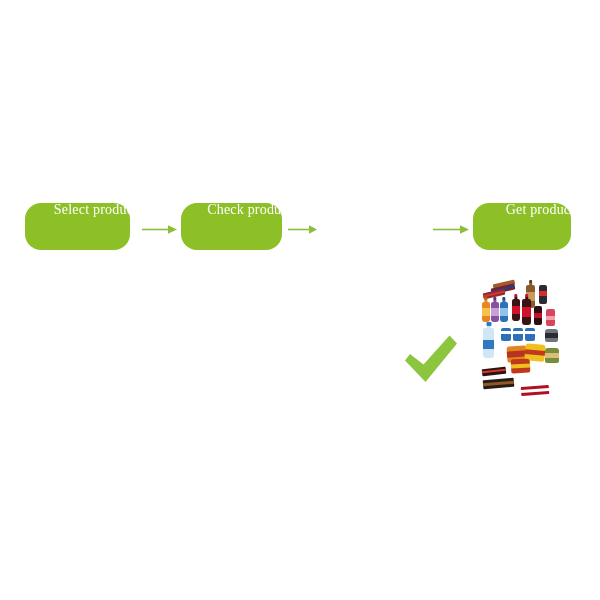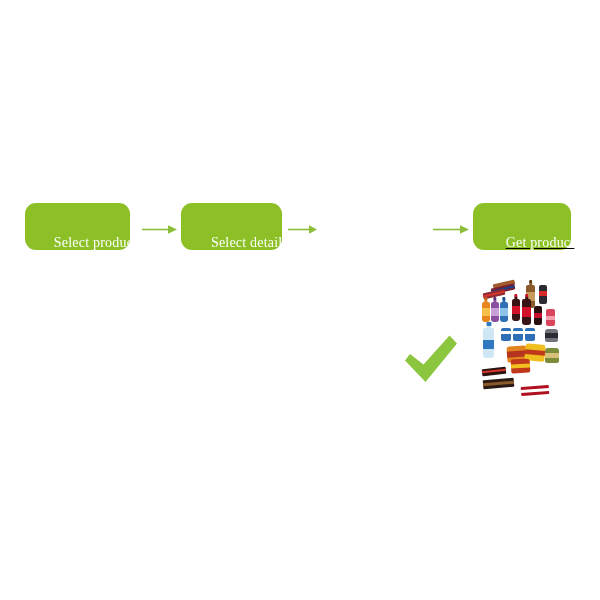--- a/index.html
+++ b/index.html
@@ -31,23 +31,23 @@
     top: 203px;
     width: 600px;
     height: 48px;
   }
 
   .step-box {
     position: absolute;
     top: 0;
     height: 47px;
     background: #8cc026;
-    border-radius: 11px;
+    border-radius: 16px;
     display: flex;
-    align-items: flex-end;
+    align-items: flex-start;
     justify-content: center;
     box-sizing: border-box;
     padding-left: 36px;
   }
   .step-label {
     color: #ffffff;
     font-family: "Liberation Serif", serif;
     font-size: 14px;
     line-height: 1;
     letter-spacing: .2px;
@@ -128,39 +128,39 @@
     </div>
 
     <div class="arrow" style="left:142px; width:36px;">
       <svg width="36" height="11" viewBox="0 0 36 11" aria-hidden="true">
         <line x1="0" y1="5.5" x2="27" y2="5.5" stroke="#8cbe3a" stroke-width="1.6"></line>
         <path d="M26 1.2 L35 5.5 L26 9.8 Z" fill="#8cbe3a"></path>
       </svg>
     </div>
 
     <div class="step-box" style="left:181px; width:101px;">
-      <span class="step-label">Select details</span>
+      <span class="step-label">Check product</span>
     </div>
 
     <div class="arrow" style="left:288px; width:30px;">
       <svg width="30" height="11" viewBox="0 0 30 11" aria-hidden="true">
         <line x1="0" y1="5.5" x2="22" y2="5.5" stroke="#8cbe3a" stroke-width="1.6"></line>
         <path d="M21 1.2 L29 5.5 L21 9.8 Z" fill="#8cbe3a"></path>
       </svg>
     </div>
 
 
     <div class="arrow" style="left:433px; width:37px;">
       <svg width="37" height="11" viewBox="0 0 37 11" aria-hidden="true">
         <line x1="0" y1="5.5" x2="28" y2="5.5" stroke="#8cbe3a" stroke-width="1.6"></line>
         <path d="M27 1.2 L36 5.5 L27 9.8 Z" fill="#8cbe3a"></path>
       </svg>
     </div>
 
-    <div class="step-box" style="left:473px; width:98px;text-decoration:underline;">
+    <div class="step-box" style="left:473px; width:98px;">
       <span class="step-label">Get product</span>
     </div>
 
   </div>
 
   <div id="checkmark">
     <svg viewBox="0 0 58 52" aria-hidden="true">
       <path d="M3 27.5 L8 21 L21.5 31.5 L47.5 2.5 L55 10.5 L23.5 49 Z" fill="#8cc63f"></path>
     </svg>
   </div>

